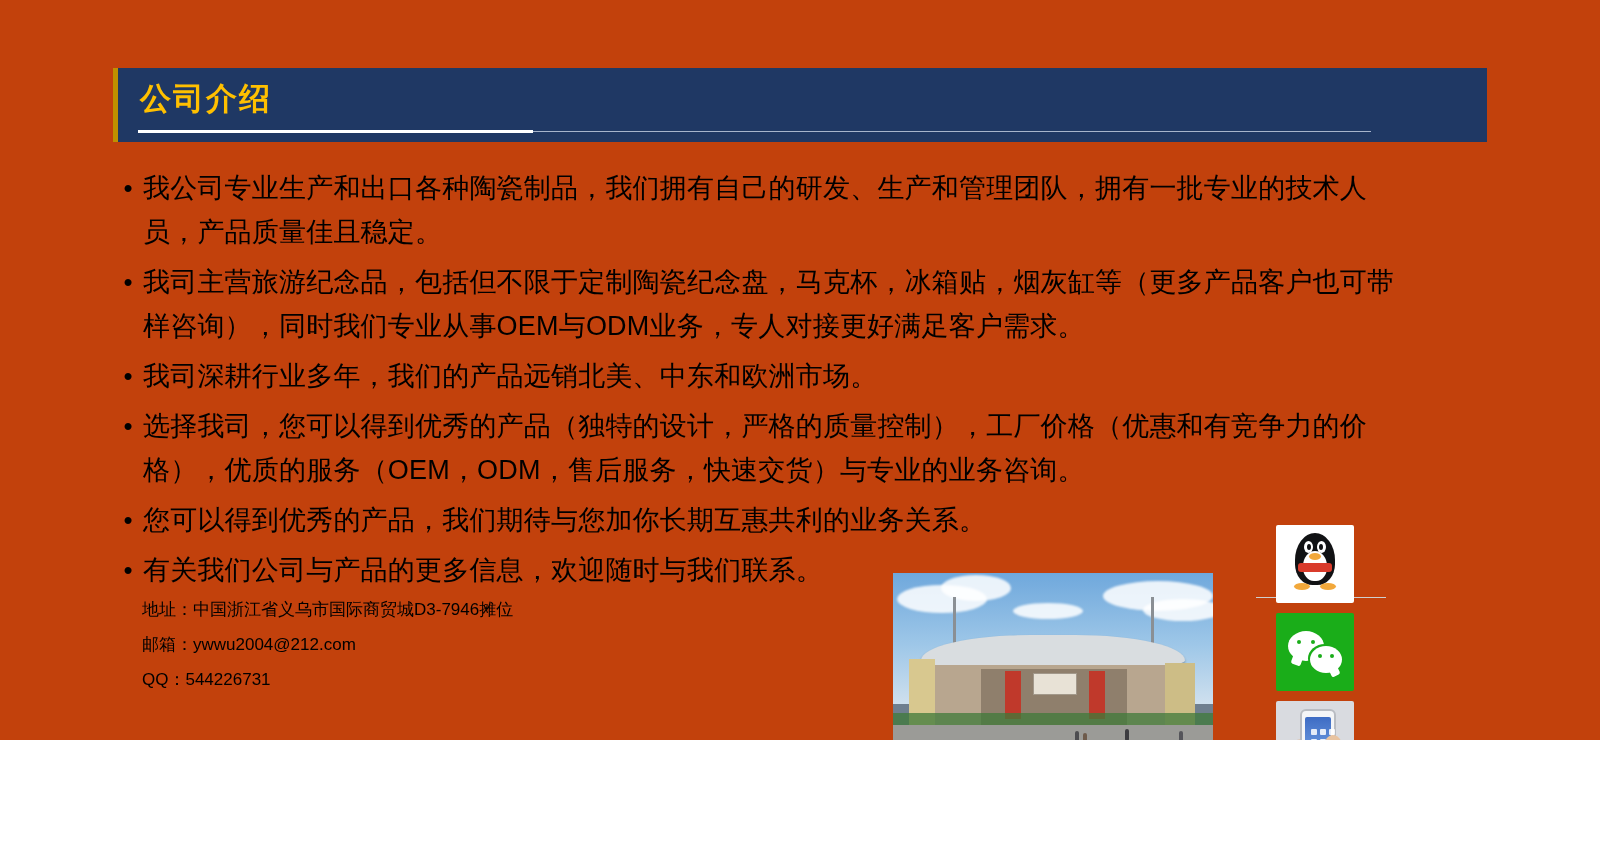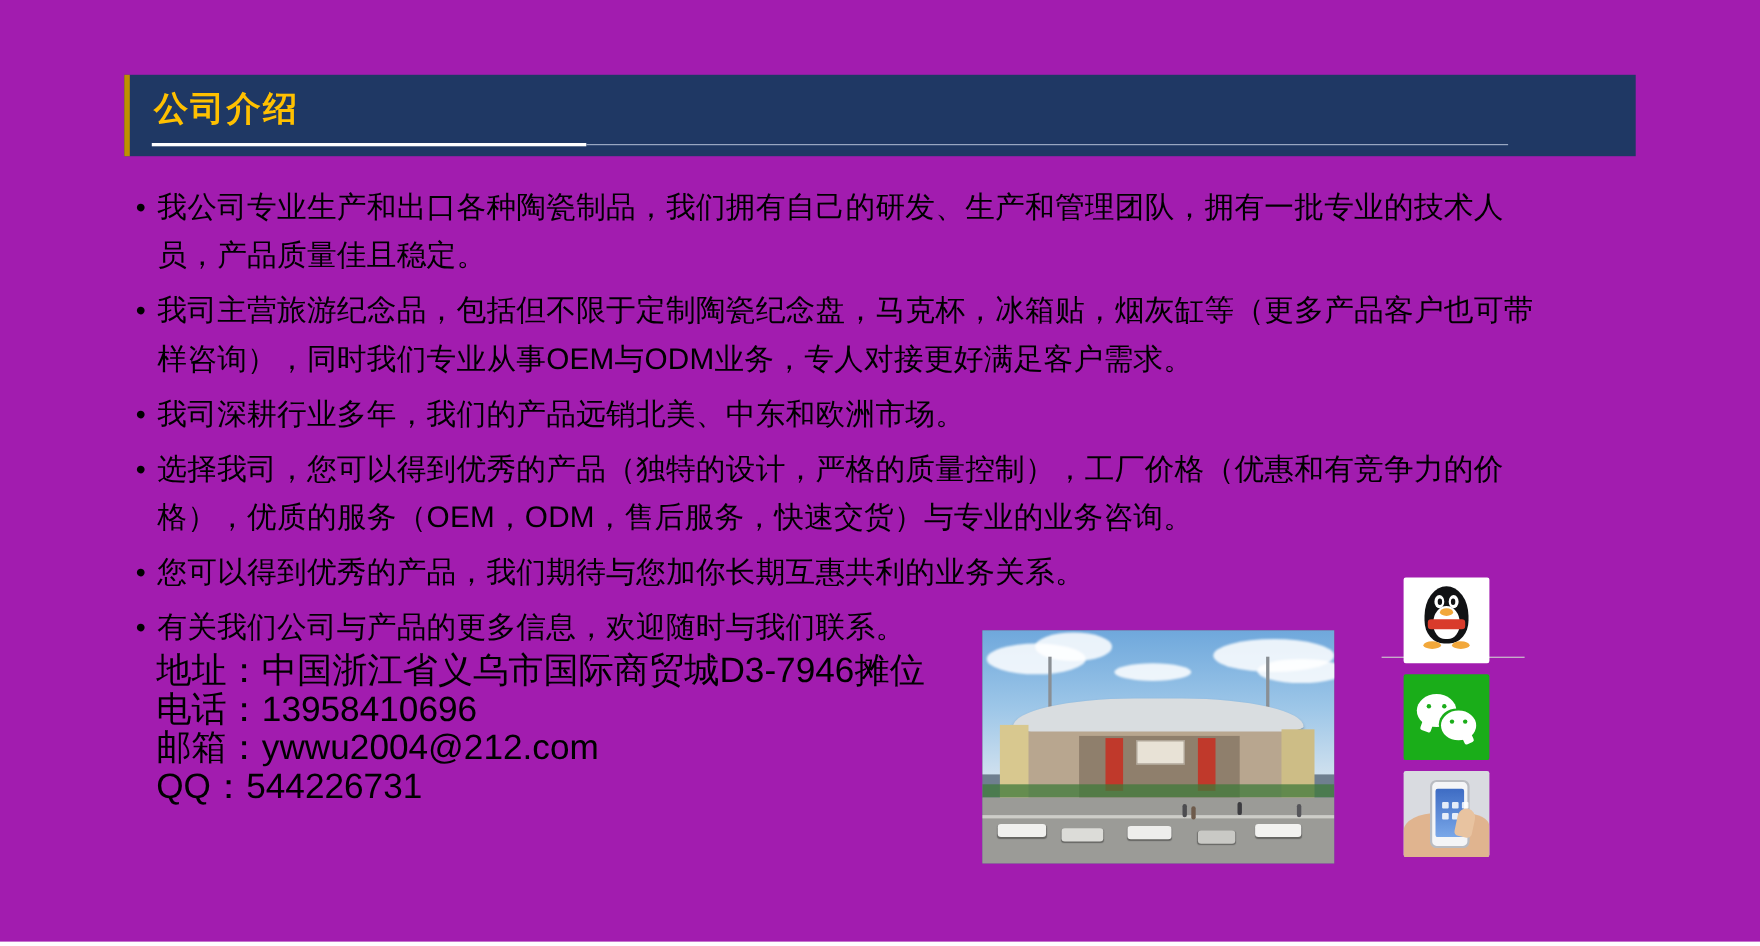--- a/index.html
+++ b/index.html
@@ -10,22 +10,22 @@
   body {
     width: 1600px;
     height: 860px;
     font-family: "Liberation Sans", "DejaVu Sans", sans-serif;
     overflow: hidden;
     position: relative;
   }
   .slide {
     position: relative;
     width: 1600px;
-    height: 856px;
-    background: #a21caf;
+    height: 740px;
+    background: #c2410c;
     overflow: hidden;
   }
 
   
   .header-band {
     position: absolute;
     left: 113px;
     top: 68px;
     width: 1374px;
     height: 74px;
@@ -86,21 +86,21 @@
     line-height: 44px;
     color: #000000;
     letter-spacing: 0.2px;
   }
 
   
   .contact {
     position: absolute;
     left: 142px;
     top: 592px;
-    font-size: 32px;
+    font-size: 17px;
     line-height: 35px;
     color: #000000;
   }
   .contact div {
     white-space: nowrap;
   }
 
   
   .watermark {
     position: absolute;
@@ -425,21 +425,20 @@
       <span class="bullet-text">您可以得到优秀的产品，我们期待与您加你长期互惠共利的业务关系。</span>
     </div>
     <div class="bullet-row">
       <span class="bullet-dot">•</span>
       <span class="bullet-text">有关我们公司与产品的更多信息，欢迎随时与我们联系。</span>
     </div>
   </div>
 
   <div class="contact">
     <div>地址：中国浙江省义乌市国际商贸城D3-7946摊位</div>
-    <div>电话：13958410696</div>
     <div>邮箱：ywwu2004@212.com</div>
     <div>QQ：544226731</div>
   </div>
 
 
   <div class="photo">
     <div class="sky"></div>
     <div class="cloud c1"></div>
     <div class="cloud c2"></div>
     <div class="cloud c3"></div>

